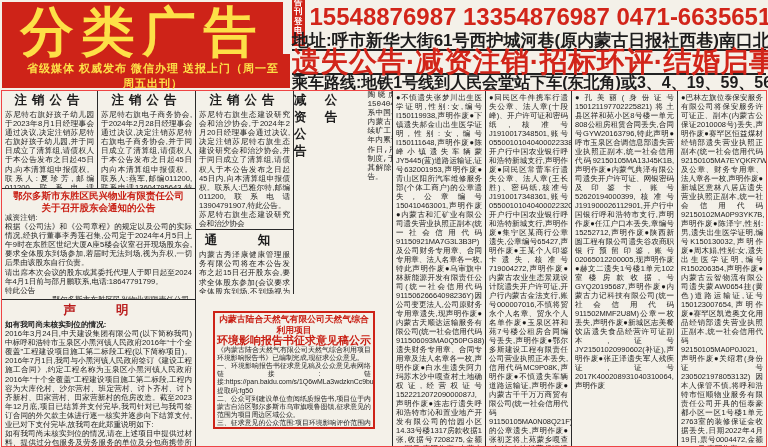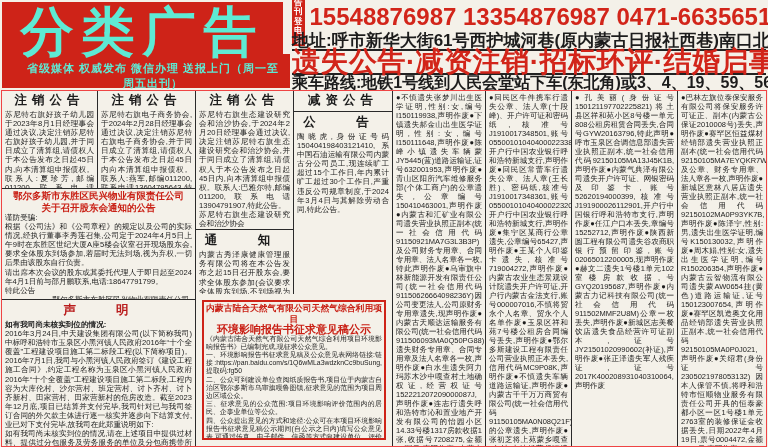--- a/index.html
+++ b/index.html
@@ -1,19 +1,19 @@
 <!DOCTYPE html>
 <html><head>
 <meta charset="utf-8">
 <style>
   html,body{margin:0;padding:0;background:#d8d4ca;}
   .page{position:relative;width:768px;height:447px;background:#f4f1e9;overflow:hidden;
         font-family:"Liberation Sans",sans-serif;color:#1c1c1c;}
   
-  .masthead{position:absolute;left:2px;top:2px;width:281px;height:86px;background:#ce2318;color:#5eead4;}
+  .masthead{position:absolute;left:2px;top:2px;width:281px;height:86px;background:#ce2318;color:#fde047;}
   .masthead-title{font-size:53px;font-weight:bold;text-align:center;line-height:56px;letter-spacing:8px;margin-top:2px;}
   .masthead-sub{font-size:11px;font-weight:bold;text-align:center;letter-spacing:1px;margin-top:1px;margin-left:21px;}
   .masthead-note{font-size:6.8px;text-align:center;border-top:1px solid #fff;margin-top:2px;padding:1px 2px 0 2px;line-height:8px;}
   .red-strip{position:absolute;left:283px;top:54px;width:7px;height:34px;background:#ce2318;}
   .hdr-right{position:absolute;left:292px;top:0;width:474px;height:88px;display:flex;flex-direction:column;}
   .hdr-row1{display:flex;align-items:center;height:33px;}
   .phone-label{width:21px;background:#ce2318;color:#fff;font-size:8.5px;font-weight:bold;
                line-height:9.5px;text-align:center;padding:1px 2px;margin-right:5px;}
   .phones{color:#d2251a;font-weight:bold;font-size:24px;letter-spacing:0px;white-space:nowrap;}
   .hdr-address{font-size:17px;font-weight:bold;height:17px;line-height:16px;border-bottom:2px solid #222;white-space:nowrap;}
@@ -25,22 +25,22 @@
         display:flex;background:#f4f1e9;}
   .groupA{width:193px;border-right:1px solid #2a2a2a;display:flex;flex-direction:column;}
   .groupA-top{display:flex;height:97px;border-bottom:1px solid #2a2a2a;}
   .colA1{width:95px;border-right:1px solid #2a2a2a;overflow:hidden;}
   .colA2{flex:1;overflow:hidden;}
   .notice-block{height:108px;border-bottom:1px solid #2a2a2a;overflow:hidden;padding:1px 3px;}
   .shengming-block{flex:1;overflow:hidden;padding:1px 3px;}
   .groupB{width:196px;border-right:1px solid #2a2a2a;display:flex;flex-direction:column;}
   .groupB-top{display:flex;height:203px;}
   .colB3{width:97px;border-right:1px solid #2a2a2a;overflow:hidden;display:flex;flex-direction:column;}
-  .colB4{flex:1;overflow:hidden;display:flex;flex-direction:column;}
-  .envbox{flex:1;border:2px solid #ce2318;margin:6px;overflow:hidden;padding:1px 2px;}
+  .colB4{flex:1;overflow:hidden;display:flex;flex-direction:row;font-family:Liberation Mono, monospace;}
+  .envbox{flex:1;border:2px solid #ce2318;margin:17px;overflow:hidden;padding:1px 2px;}
   .losscol{padding:2px 3px;font-size:7.5px;line-height:9px;text-align:justify;overflow:hidden;border-right:1px solid #2a2a2a;}
   .loss5{width:86px;} .loss6{width:79px;} .loss7{width:99px;} .loss8{flex:1;border-right:none;}
   
   .ad-header{text-align:center;font-weight:bold;font-size:12.5px;letter-spacing:5px;padding:1px 0;}
   .ad-header.sp{letter-spacing:14px;}
   .ad-header.red{color:#b91c1c;}
   .ad-body{font-size:7.6px;line-height:9.1px;text-align:justify;padding:0 3px;white-space:pre-line;}
   .ad-sign{font-size:7.6px;text-align:right;padding:0 3px;}
   .red-title{color:#c92015;font-weight:bold;font-size:9.5px;text-align:center;line-height:11.5px;}
   .rule{border-top:1px solid #2a2a2a;margin:1px 0;}
@@ -79,21 +79,21 @@
         </div>
         <div class="colA2">
           <div class="ad-header">注销公告</div>
           <div class="ad-body">苏尼特右旗电子商务协会,于2024年2月28日经理事会通过决议,决定注销苏尼特右旗电子商务协会,并于同日成立了清算组,请债权人于本公告发布之日起45日内向本清算组申报债权。联系人:燕军,邮编011200,联系电话13604795643,特此公告。
 苏尼特右旗电子商务协会清算组</div>
         </div>
       </div>
       <div class="notice-block">
         <div class="red-title">鄂尔多斯市东胜区民兴物业有限责任公司</div>
         <div class="red-title">关于召开股东会通知的公告</div>
-        <div class="ad-body" style="padding:0;">谨防受骗:</div>
+        <div class="ad-body" style="padding:0;">减资注销:</div>
         <div class="ad-body" style="padding:0;">根据《公司法》和《公司章程》的规定以及公司的实际情况,经执行董事李秀莲召集,公司定于2024年4月5日上午9时在东胜区世纪大厦A座5楼会议室召开现场股东会,要求全体股东到场参加,若届时无法到场,视为弃权,一切后果由该股东自行负责。
 请出席本次会议的股东或其委托代理人于即日起至2024年4月1日前与邵月鹏联系,电话:18647791799。
 特此公告</div>
         <div class="ad-sign">鄂尔多斯市东胜区民兴物业有限责任公司</div>
 
       </div>
       <div class="shengming-block">
         <div class="ad-header red">声　　明</div>
         <div class="ad-body" style="padding:0;font-weight:bold;">如有我司尚未核实到位的情况:</div>
         <div class="ad-body" style="padding:0;">2016年3月24日,中天建设集团有限公司(以下简称我司)中标呼和浩特市玉泉区小黑河镇人民政府2016年“十个全覆盖”工程建设项目施工第二标段工程(以下简称项目)。2016年7月1日,我司与小黑河镇人民政府签订《建设工程施工合同》,约定工程名称为玉泉区小黑河镇人民政府2016年“十个全覆盖”工程建设项目施工第二标段,工程内容为大库伦村、沙尔营村、班定营村、讨卜齐村、讨卜齐新村、田家营村、田家营新村的危房改造。截至2023年12月底,项目已结算并支付完毕,我司针对已与我司签订合同的外欠款主体进行逐一核实并逐步向下结算支付,业已对下支付完毕,故我司在此郑重说明如下:

